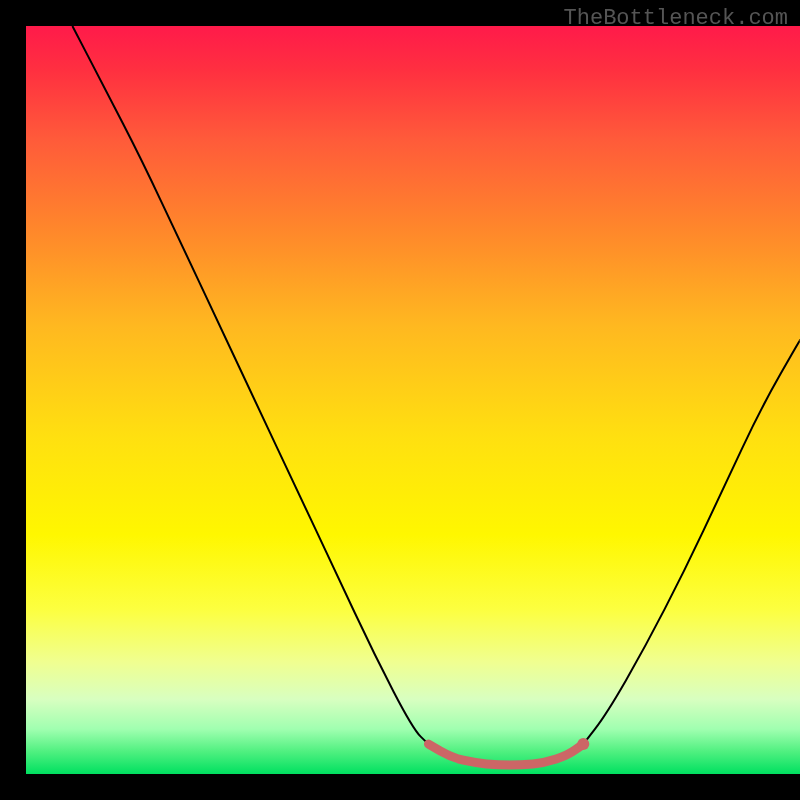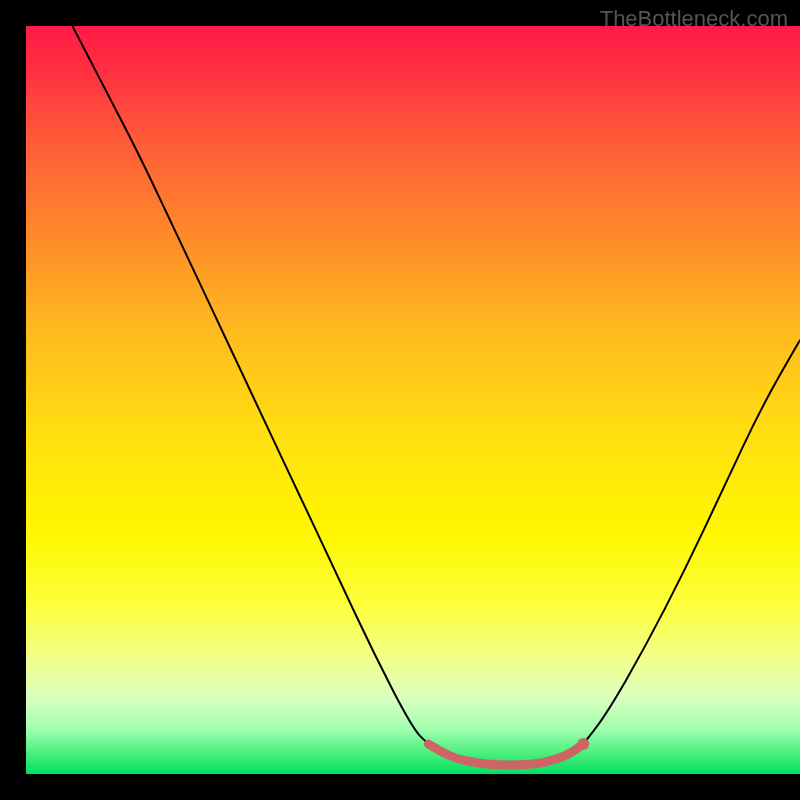--- a/index.html
+++ b/index.html
@@ -12,20 +12,21 @@
     font-family: Arial, sans-serif;
   }
   .watermark {
     position: absolute;
     top: 6px;
     right: 12px;
     color: #555;
     font-size: 22px;
     font-weight: 500;
     z-index: 10;
+    font-family: Liberation Mono, monospace;
   }
   .plot-area {
     position: absolute;
     left: 26px;
     right: 0;
     top: 26px;
     bottom: 26px;
     overflow: hidden;
   }
   .gradient-bg {

